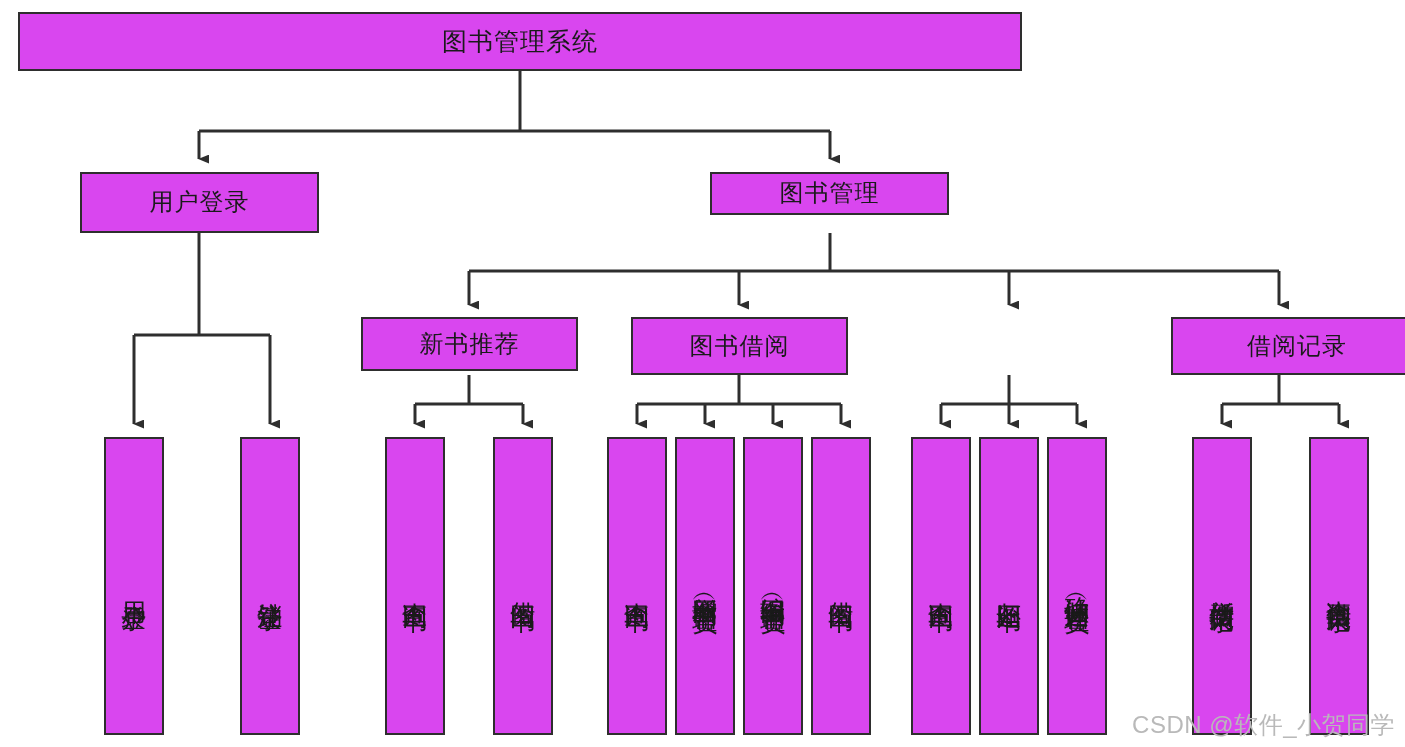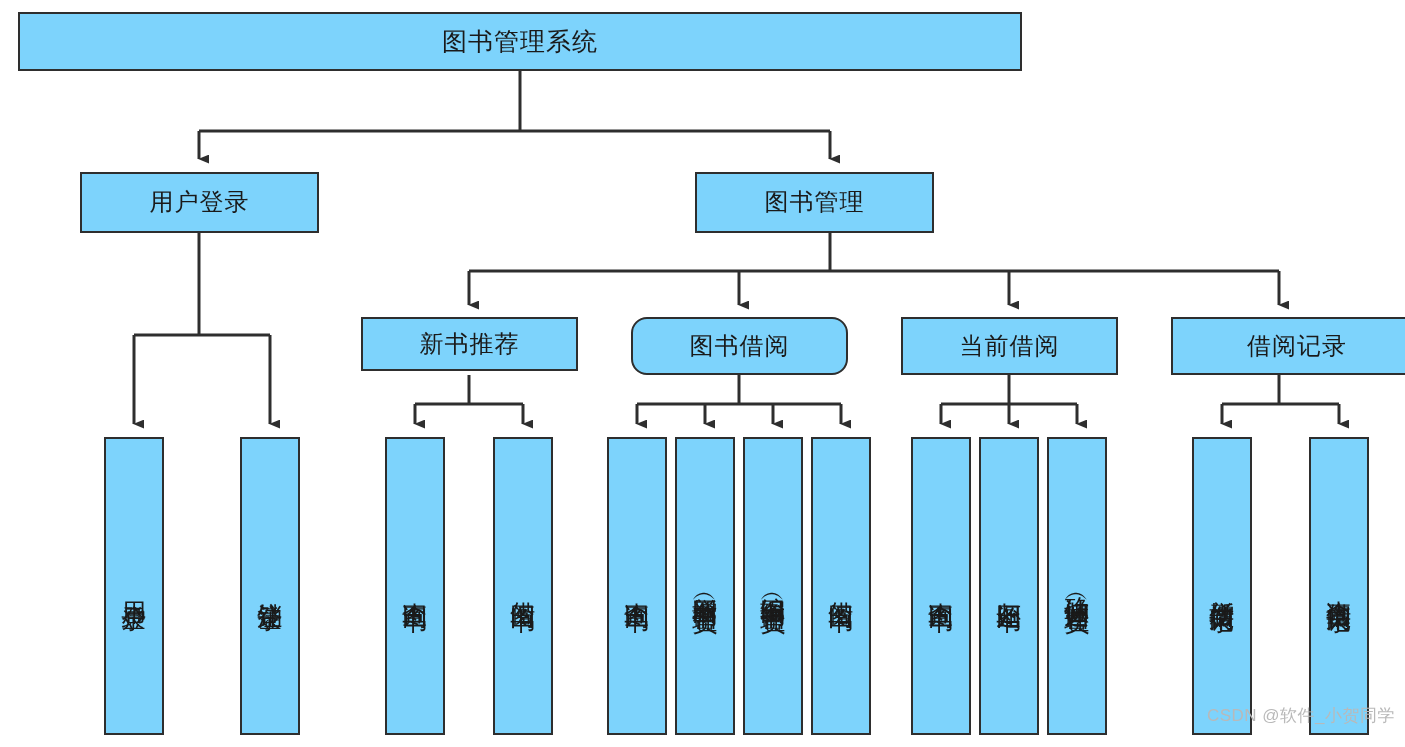--- a/index.html
+++ b/index.html
@@ -22,21 +22,21 @@
     position: absolute;
     left: 0;
     top: 0;
     width: 1405px;
     height: 747px;
   }
   .node {
     position: absolute;
     box-sizing: border-box;
     border: 2.5px solid #2e2e2e;
-    background: #7dd3fc;
+    background: #d946ef;
     color: #1a1a1a;
     display: flex;
     align-items: center;
     justify-content: center;
     z-index: 2;
   }
   .node-h {
     font-size: 24px;
     letter-spacing: 1px;
     line-height: 1.1;
@@ -52,22 +52,22 @@
     text-align: center;
     white-space: nowrap;
     overflow: hidden;
   }
   .node-root {
     font-size: 25px;
   }
   #watermark {
     position: absolute;
     right: 10px;
-    bottom: 20px;
-    font-size: 17px;
+    bottom: 6px;
+    font-size: 24px;
     color: #b9b9b9;
     letter-spacing: 0.5px;
     z-index: 5;
     white-space: nowrap;
     pointer-events: none;
   }
 </style>
 </head>
 <body>
 
@@ -120,25 +120,24 @@
       <path d="M1279,375 L1279,404"></path>
       <path d="M1222,404 L1339,404"></path>
       <path d="M1222,404 L1222,424" marker-end="url(#arrowhead)"></path>
       <path d="M1339,404 L1339,424" marker-end="url(#arrowhead)"></path>
     </g>
   </svg>
 
   <div class="node node-h node-root" style="left:18px; top:12px; width:1004px; height:59px;">图书管理系统</div>
 
   <div class="node node-h" style="left:80px; top:172px; width:239px; height:61px;">用户登录</div>
-  <div class="node node-h" style="left:695px; top:172px; width:239px; height:61px;">图书管理</div>
+  <div class="node node-h" style="left:710px; top:172px; width:239px; height:43px;">图书管理</div>
 
   <div class="node node-h" style="left:361px; top:317px; width:217px; height:54px;">新书推荐</div>
-  <div class="node node-h" style="left:631px; top:317px; width:217px; height:58px;border-radius:16px;">图书借阅</div>
-  <div class="node node-h" style="left:901px; top:317px; width:217px; height:58px;">当前借阅</div>
+  <div class="node node-h" style="left:631px; top:317px; width:217px; height:58px;">图书借阅</div>
   <div class="node node-h" style="left:1171px; top:317px; width:252px; height:58px;">借阅记录</div>
 
   <div class="node node-v" style="left:104px; top:437px; width:60px; height:298px;">用户登录</div>
   <div class="node node-v" style="left:240px; top:437px; width:60px; height:298px;">注销登录</div>
 
   <div class="node node-v" style="left:385px; top:437px; width:60px; height:298px;">查询图书</div>
   <div class="node node-v" style="left:493px; top:437px; width:60px; height:298px;">借阅图书</div>
 
   <div class="node node-v" style="left:607px; top:437px; width:60px; height:298px;">查询图书</div>
   <div class="node node-v" style="left:675px; top:437px; width:60px; height:298px;">新增图书（管理员）</div>

